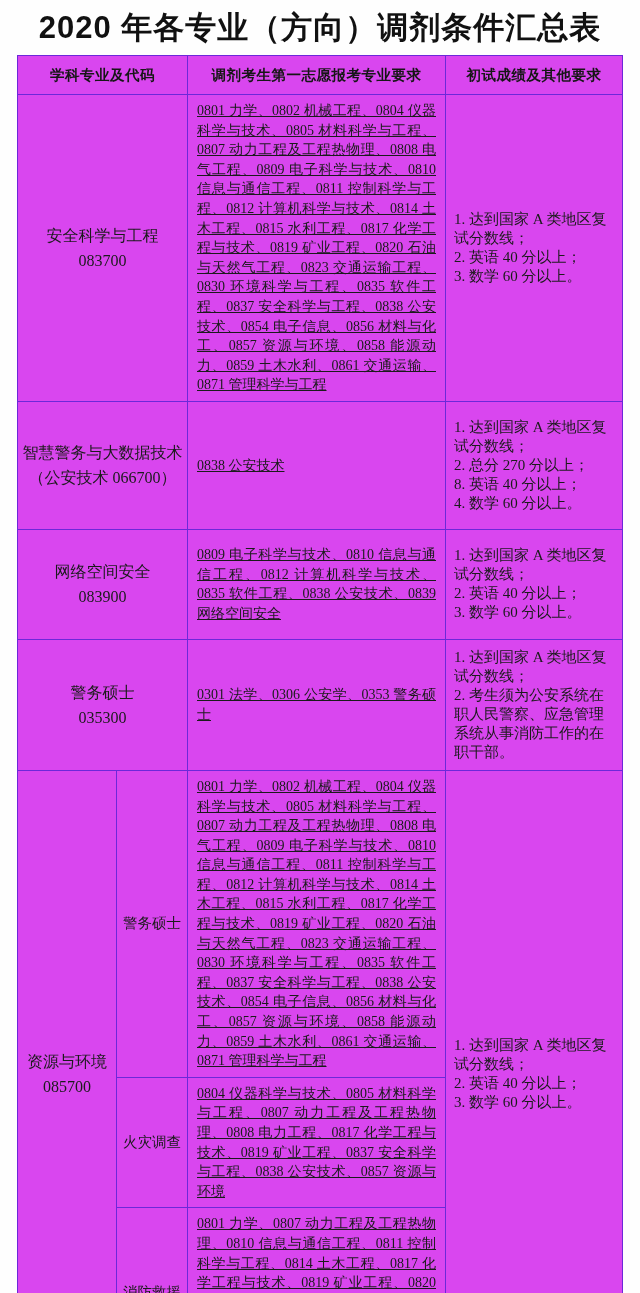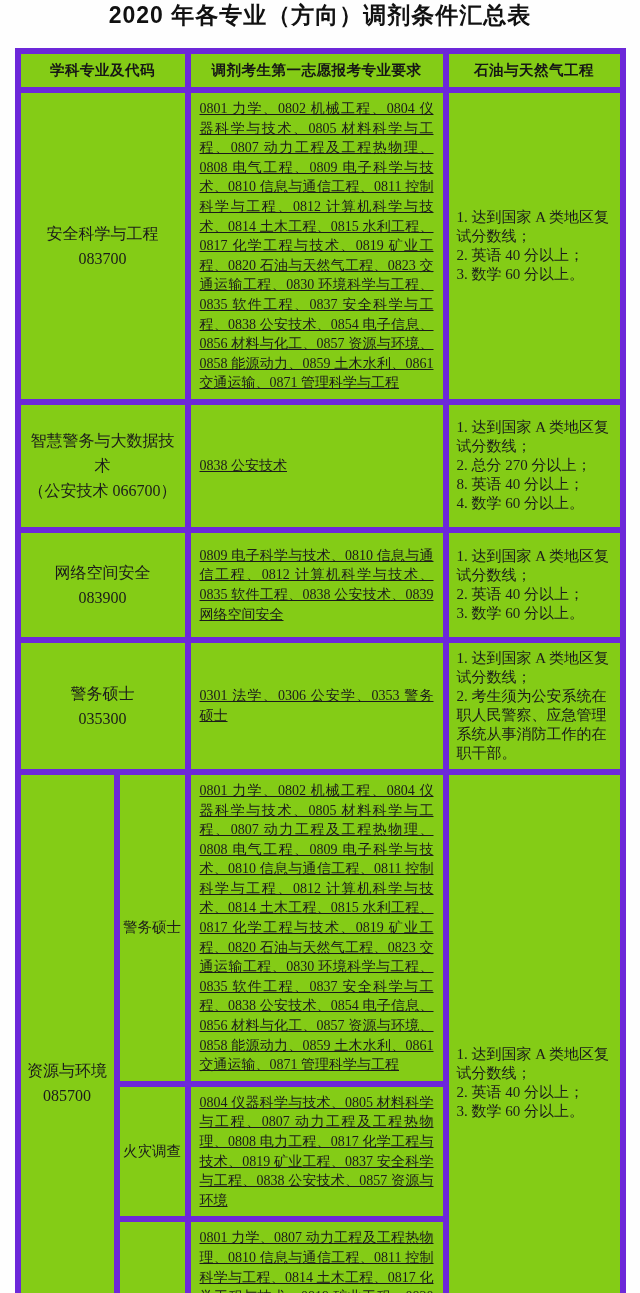--- a/index.html
+++ b/index.html
@@ -10,38 +10,38 @@
     -webkit-font-smoothing:antialiased;
   }
   .page {
     position:relative;
     width:640px;
     height:1293px;
     background:#fefefe;
     overflow:hidden;
   }
   .doc-title {
-    padding-top:0;
+    padding-top:7px;
     height:48px;
     text-align:center;
     font-family:"Liberation Sans","DejaVu Sans",sans-serif;
     font-weight:bold;
-    font-size:23px;
+    font-size:31px;
     letter-spacing:1px;
     color:#111;
   }
   table.summary {
     border-collapse:collapse;
     table-layout:fixed;
     width:605px;
     margin:0 auto;
   }
   table.summary th, table.summary td {
-    border:6px solid #6d28d9;
-    background:#84cc16;
+    border:1px solid #6d28d9;
+    background:#d946ef;
     overflow:hidden;
   }
   th.hdr {
     font-size:14.5px;
     font-weight:bold;
     text-align:center;
     vertical-align:middle;
     letter-spacing:0.5px;
     color:#161616;
   }
@@ -87,21 +87,21 @@
       <col style="width:99px">
         <col style="width:71px">
         <col style="width:258px">
         <col style="width:177px">
     </colgroup>
 
     <tbody>
         <tr style="height:39px">
       <th class="hdr" colspan="2">学科专业及代码</th>
       <th class="hdr">调剂考生第一志愿报考专业要求</th>
-      <th class="hdr">石油与天然气工程</th>
+      <th class="hdr">初试成绩及其他要求</th>
     </tr>
 
     <tr style="height:259px">
       <td class="major" colspan="2">
         <div>安全科学与工程</div>
         <div>083700</div>
       </td>
       <td class="req">0801 力学、0802 机械工程、0804 仪器科学与技术、0805 材料科学与工程、0807 动力工程及工程热物理、0808 电气工程、0809 电子科学与技术、0810 信息与通信工程、0811 控制科学与工程、0812 计算机科学与技术、0814 土木工程、0815 水利工程、0817 化学工程与技术、0819 矿业工程、0820 石油与天然气工程、0823 交通运输工程、0830 环境科学与工程、0835 软件工程、0837 安全科学与工程、0838 公安技术、0854 电子信息、0856 材料与化工、0857 资源与环境、0858 能源动力、0859 土木水利、0861 交通运输、0871 管理科学与工程</td>
       <td class="score">
         <div class="line">1. 达到国家 A 类地区复试分数线；</div>

